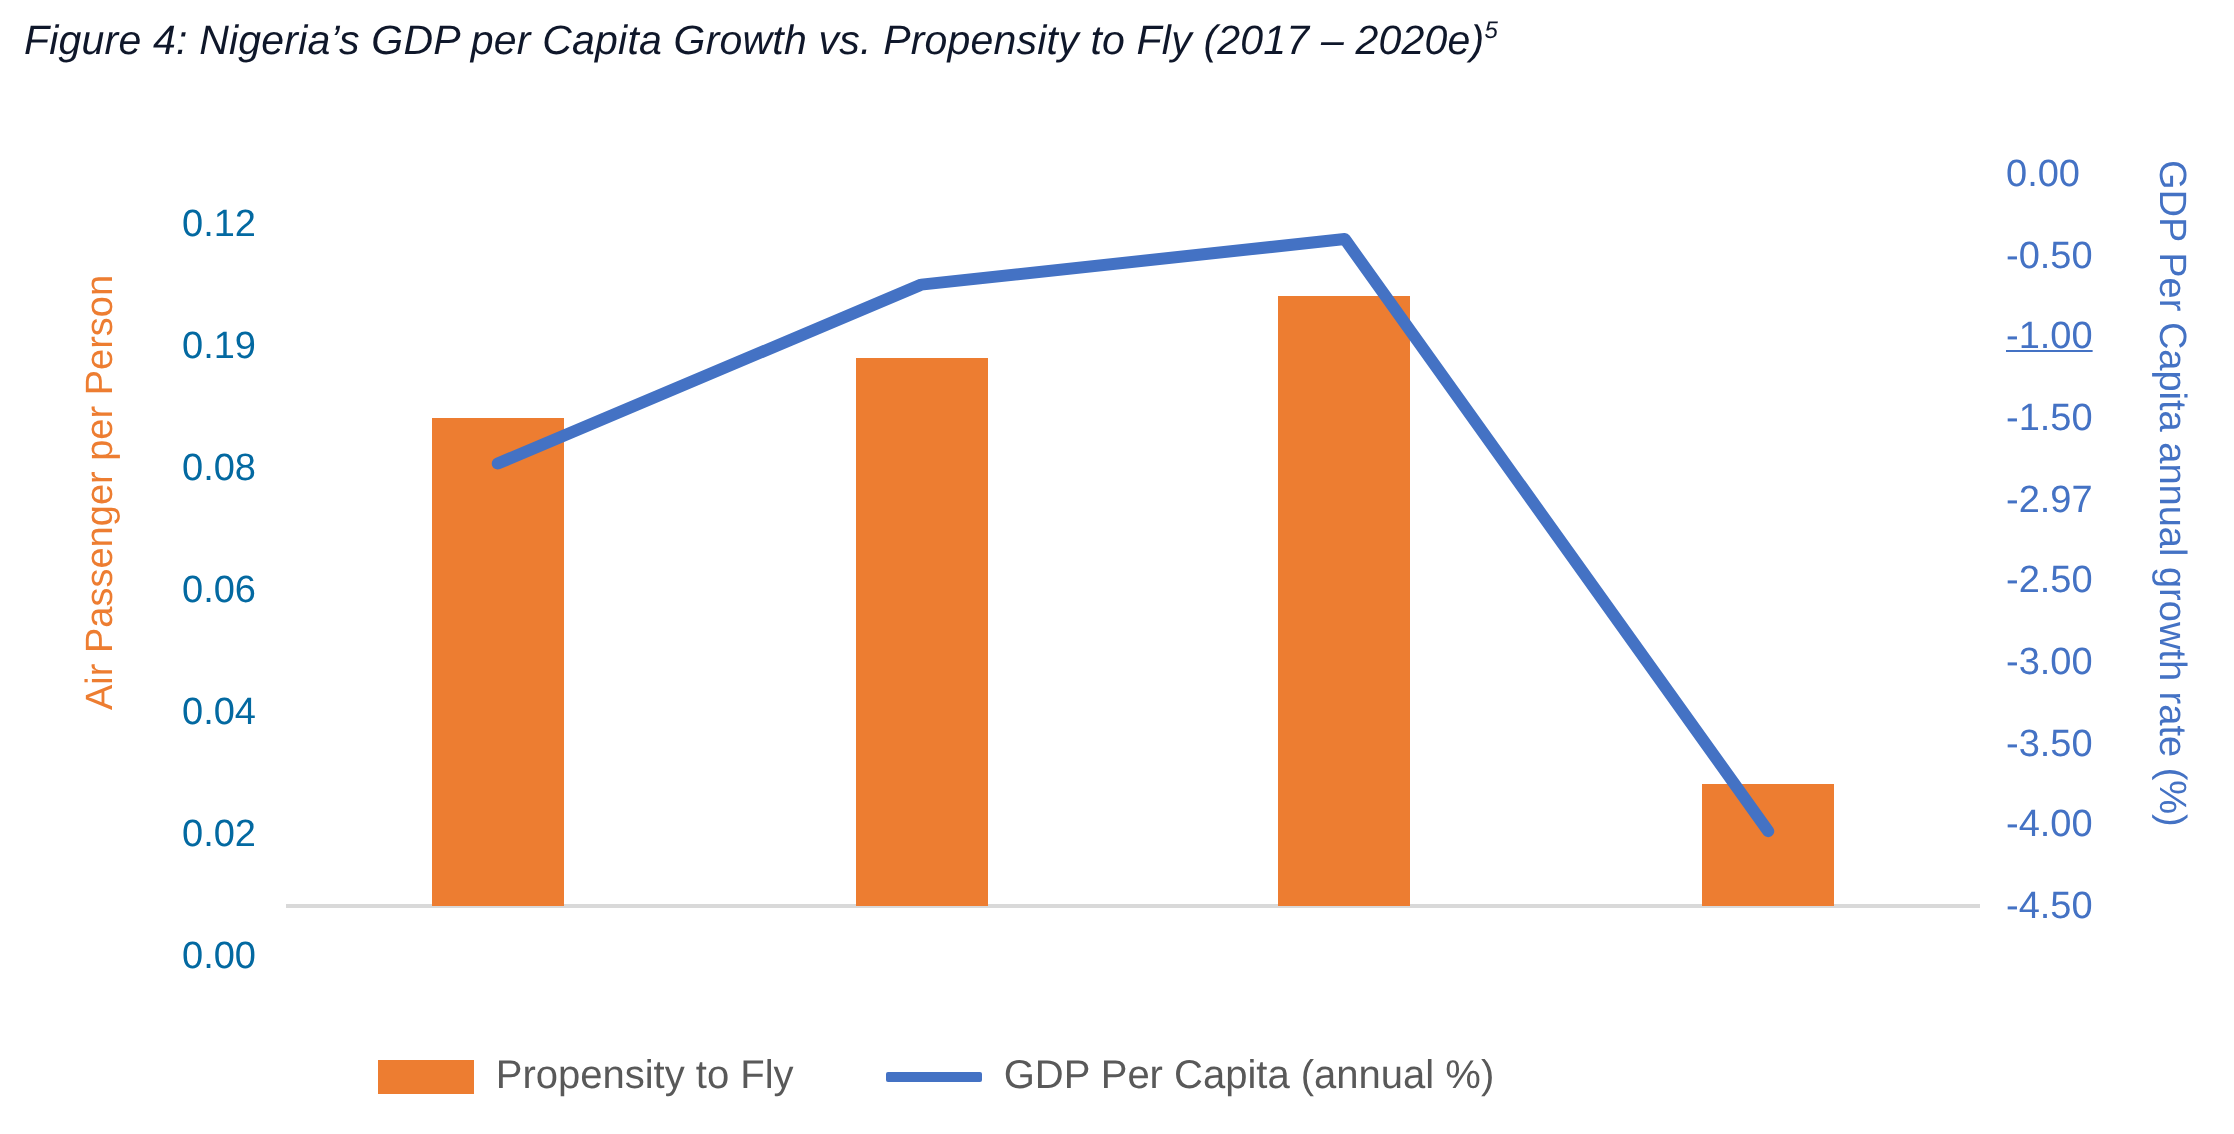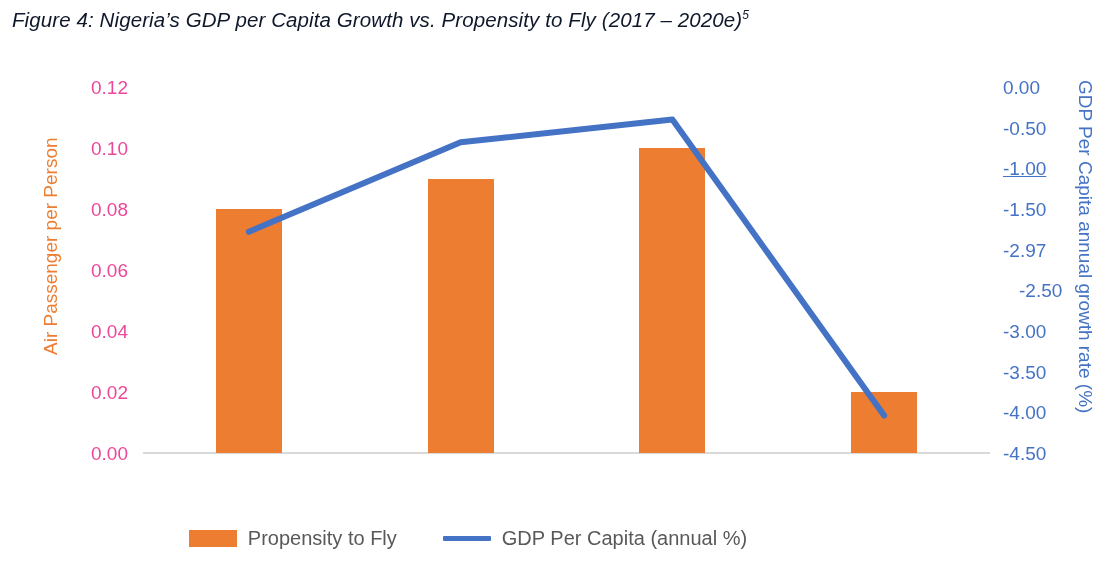--- a/index.html
+++ b/index.html
@@ -72,23 +72,24 @@
   }
 
   
   .tick-label {
     position: absolute;
     font-size: 19px;
     white-space: nowrap;
     line-height: 1;
   }
   .tick-left {
-    color: #ec4899;
+    color: #0369a1;
     right: 0;
     text-align: right;
+    margin-top: 25px;
   }
   .tick-right {
     color: #4472C4;
     left: 0;
     text-align: left;
   }
   #left-ticks {
     position: absolute;
     left: 55px;
     top: 0;
@@ -185,31 +186,31 @@
   <div class="axis-title" id="left-axis-title">Air Passenger per Person</div>
 
   <div class="axis-title" id="right-axis-title">GDP Per Capita annual growth rate (%)</div>
 
   <div id="left-ticks">
       <div class="tick-label tick-left" style="top: 444px;">0.00</div>
       <div class="tick-label tick-left" style="top: 383px;">0.02</div>
       <div class="tick-label tick-left" style="top: 322px;">0.04</div>
       <div class="tick-label tick-left" style="top: 261px;">0.06</div>
       <div class="tick-label tick-left" style="top: 200px;">0.08</div>
-      <div class="tick-label tick-left" style="top: 139px;">0.10</div>
+      <div class="tick-label tick-left" style="top: 139px;">0.19</div>
       <div class="tick-label tick-left" style="top: 78px;">0.12</div>
     </div>
 
   <div id="right-ticks">
       <div class="tick-label tick-right" style="top: 78px;">0.00</div>
       <div class="tick-label tick-right" style="top: 118.667px;">-0.50</div>
       <div class="tick-label tick-right" style="top: 159.333px; text-decoration: underline;">-1.00</div>
       <div class="tick-label tick-right" style="top: 200px;">-1.50</div>
       <div class="tick-label tick-right" style="top: 240.667px;">-2.97</div>
-      <div class="tick-label tick-right" style="top: 281.333px; margin-left: 16px;">-2.50</div>
+      <div class="tick-label tick-right" style="top: 281.333px;">-2.50</div>
       <div class="tick-label tick-right" style="top: 322px;">-3.00</div>
       <div class="tick-label tick-right" style="top: 362.667px;">-3.50</div>
       <div class="tick-label tick-right" style="top: 403.333px;">-4.00</div>
       <div class="tick-label tick-right" style="top: 444px; text-align: center;">-4.50</div>
     </div>
 
   <div id="axis-line"></div>
 
   <div id="plot-area">
     <div id="bars-layer">

